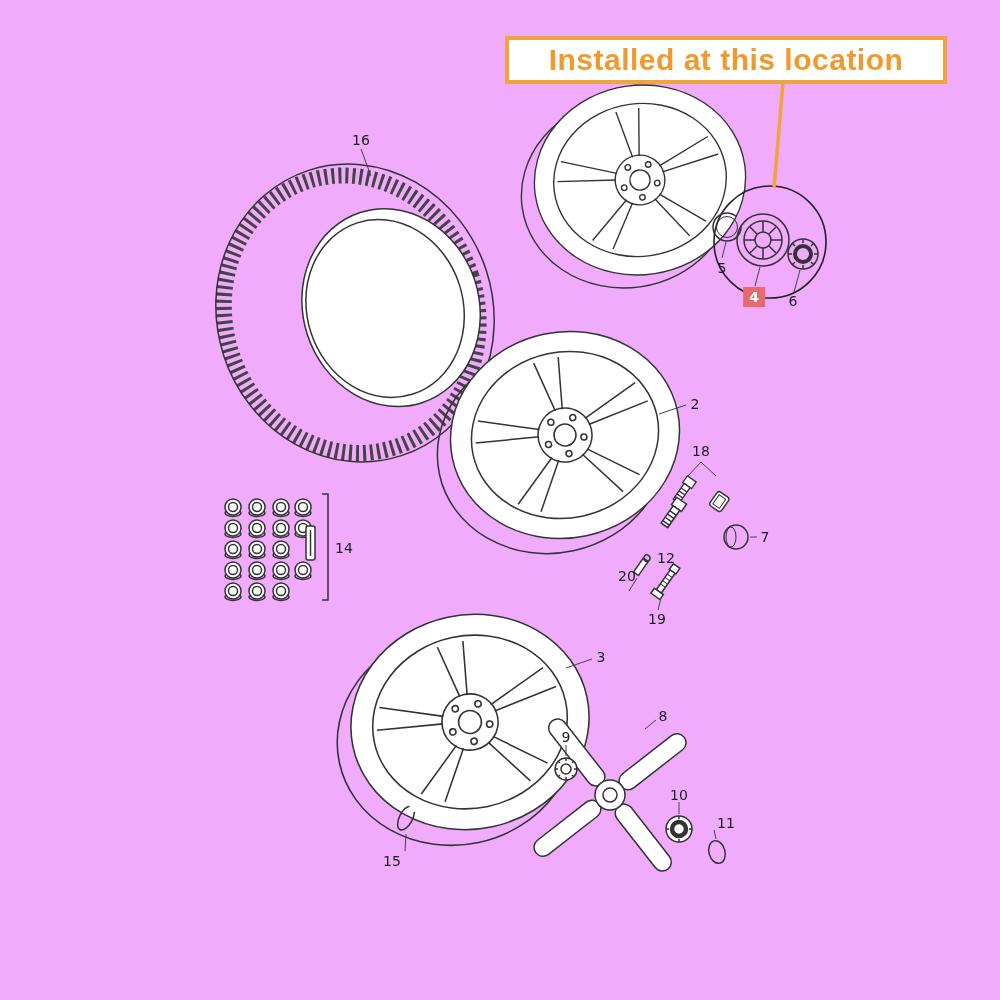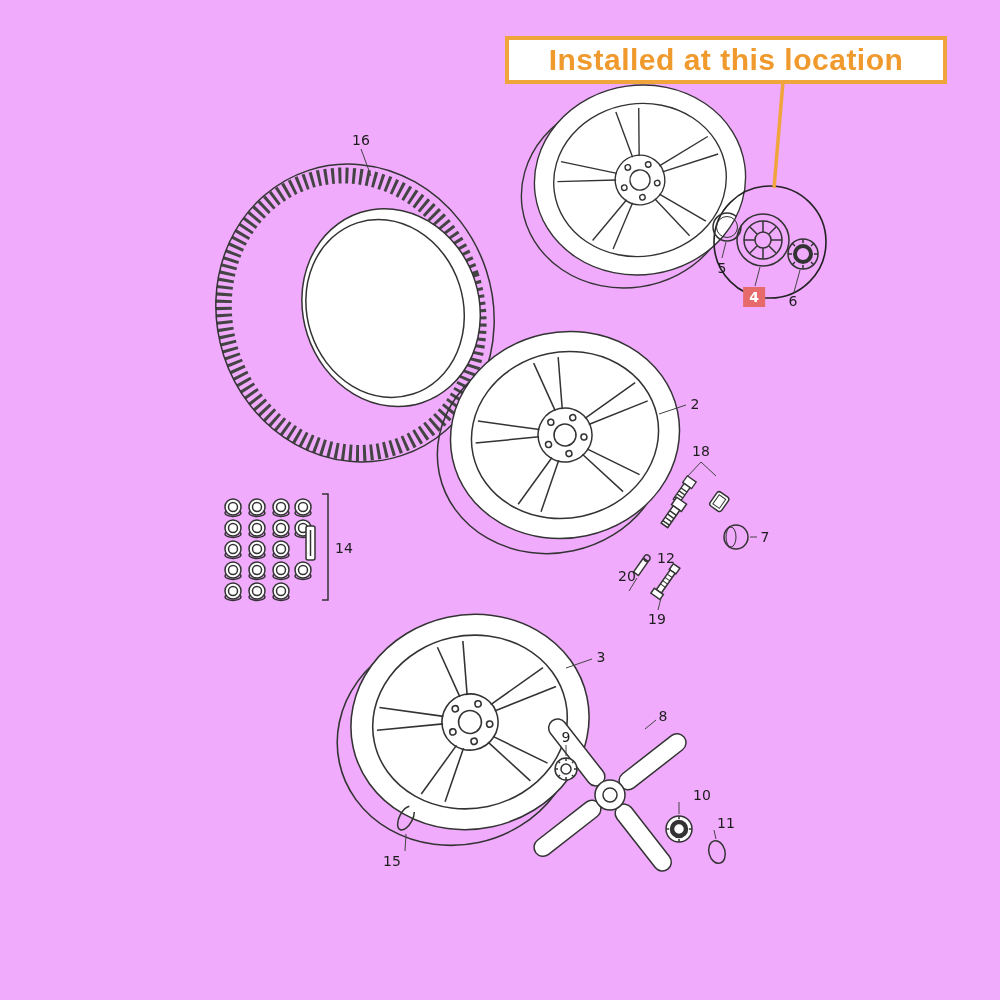--- a/index.html
+++ b/index.html
@@ -240,17 +240,17 @@
   <div class="plabel" style="left:695px;top:404px">2</div>
   <div class="plabel" style="left:701px;top:451px">18</div>
   <div class="plabel" style="left:666px;top:558px">12</div>
   <div class="plabel" style="left:765px;top:537px">7</div>
   <div class="plabel" style="left:627px;top:576px">20</div>
   <div class="plabel" style="left:657px;top:619px">19</div>
   <div class="plabel" style="left:344px;top:548px">14</div>
   <div class="plabel" style="left:601px;top:657px">3</div>
   <div class="plabel" style="left:663px;top:716px">8</div>
   <div class="plabel" style="left:566px;top:737px">9</div>
-  <div class="plabel" style="left:702px;top:795px">10</div>
+  <div class="plabel" style="left:679px;top:795px">10</div>
   <div class="plabel" style="left:726px;top:823px">11</div>
   <div class="plabel" style="left:392px;top:861px">15</div>
 
 </div>
 
 </body></html>

